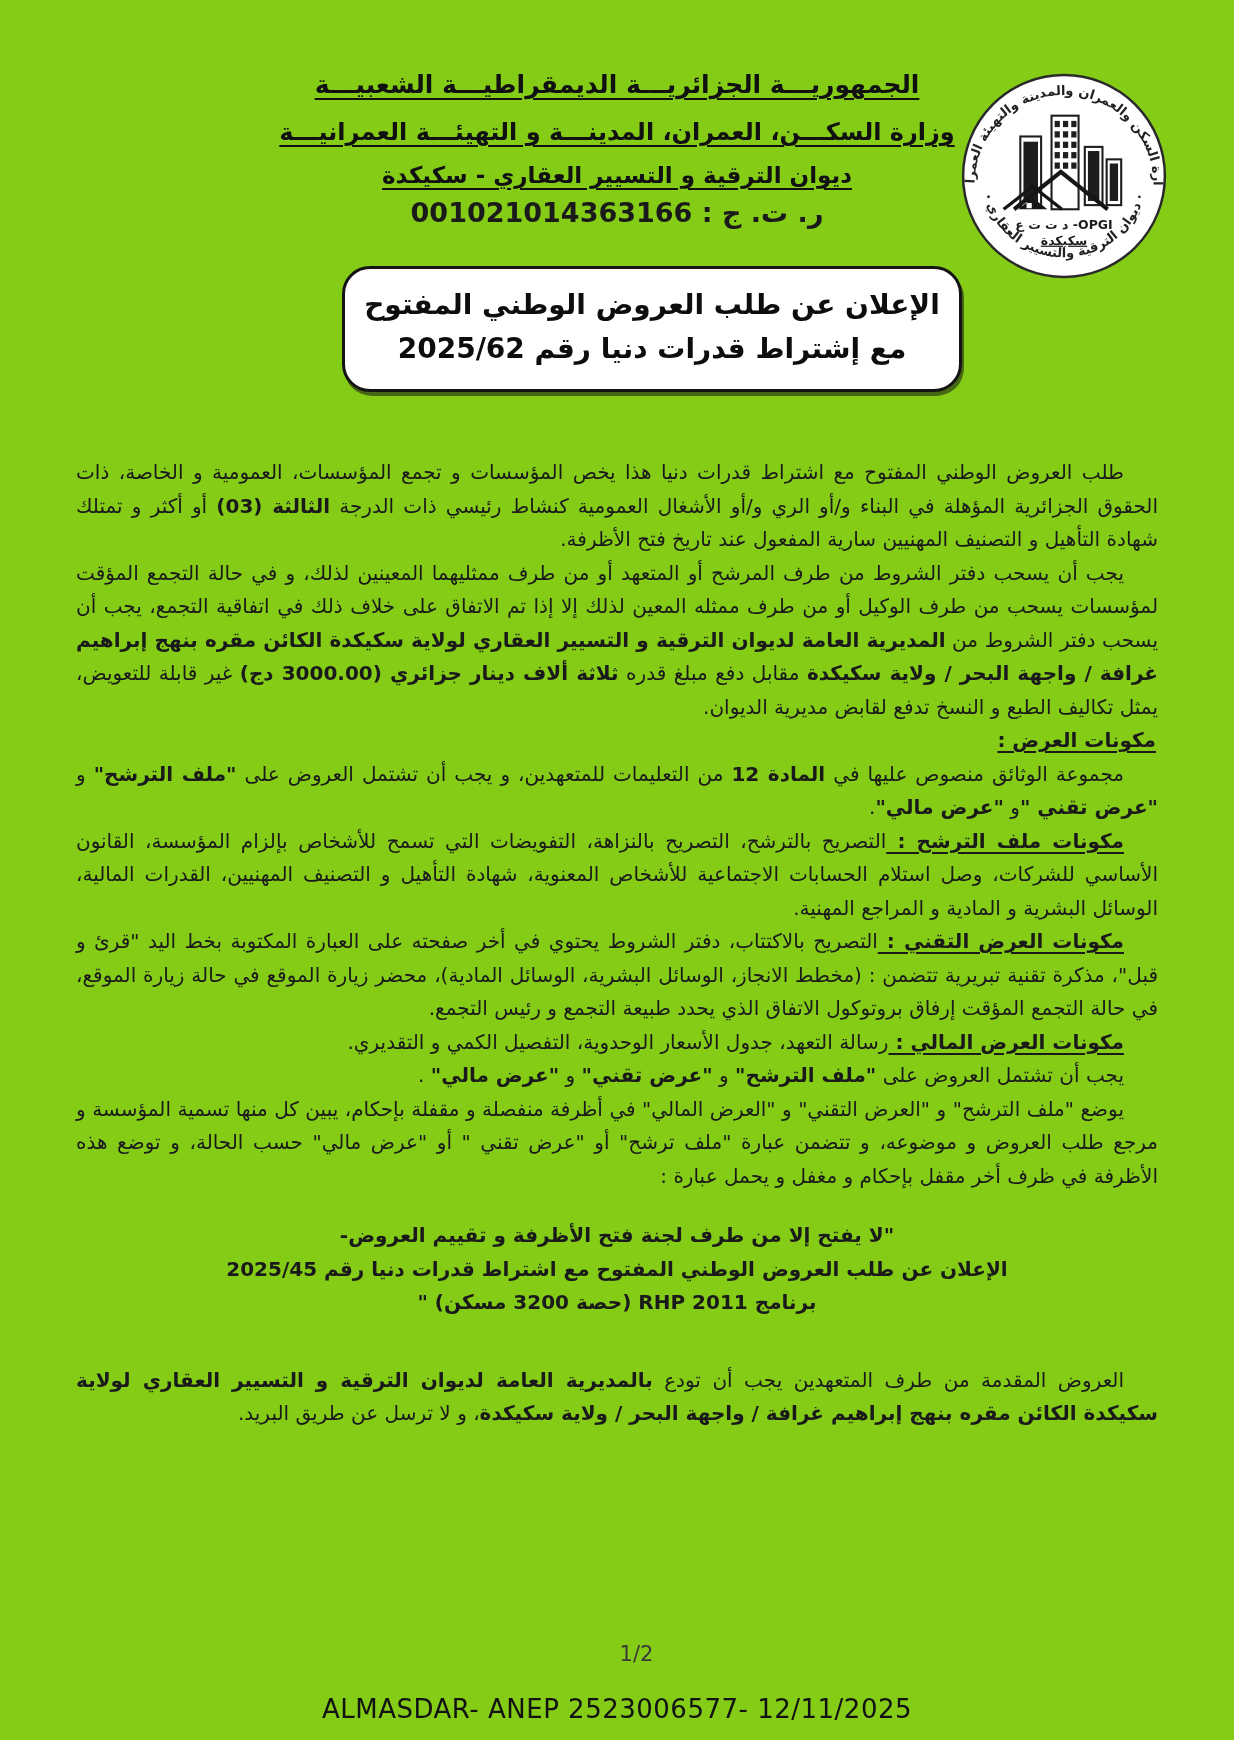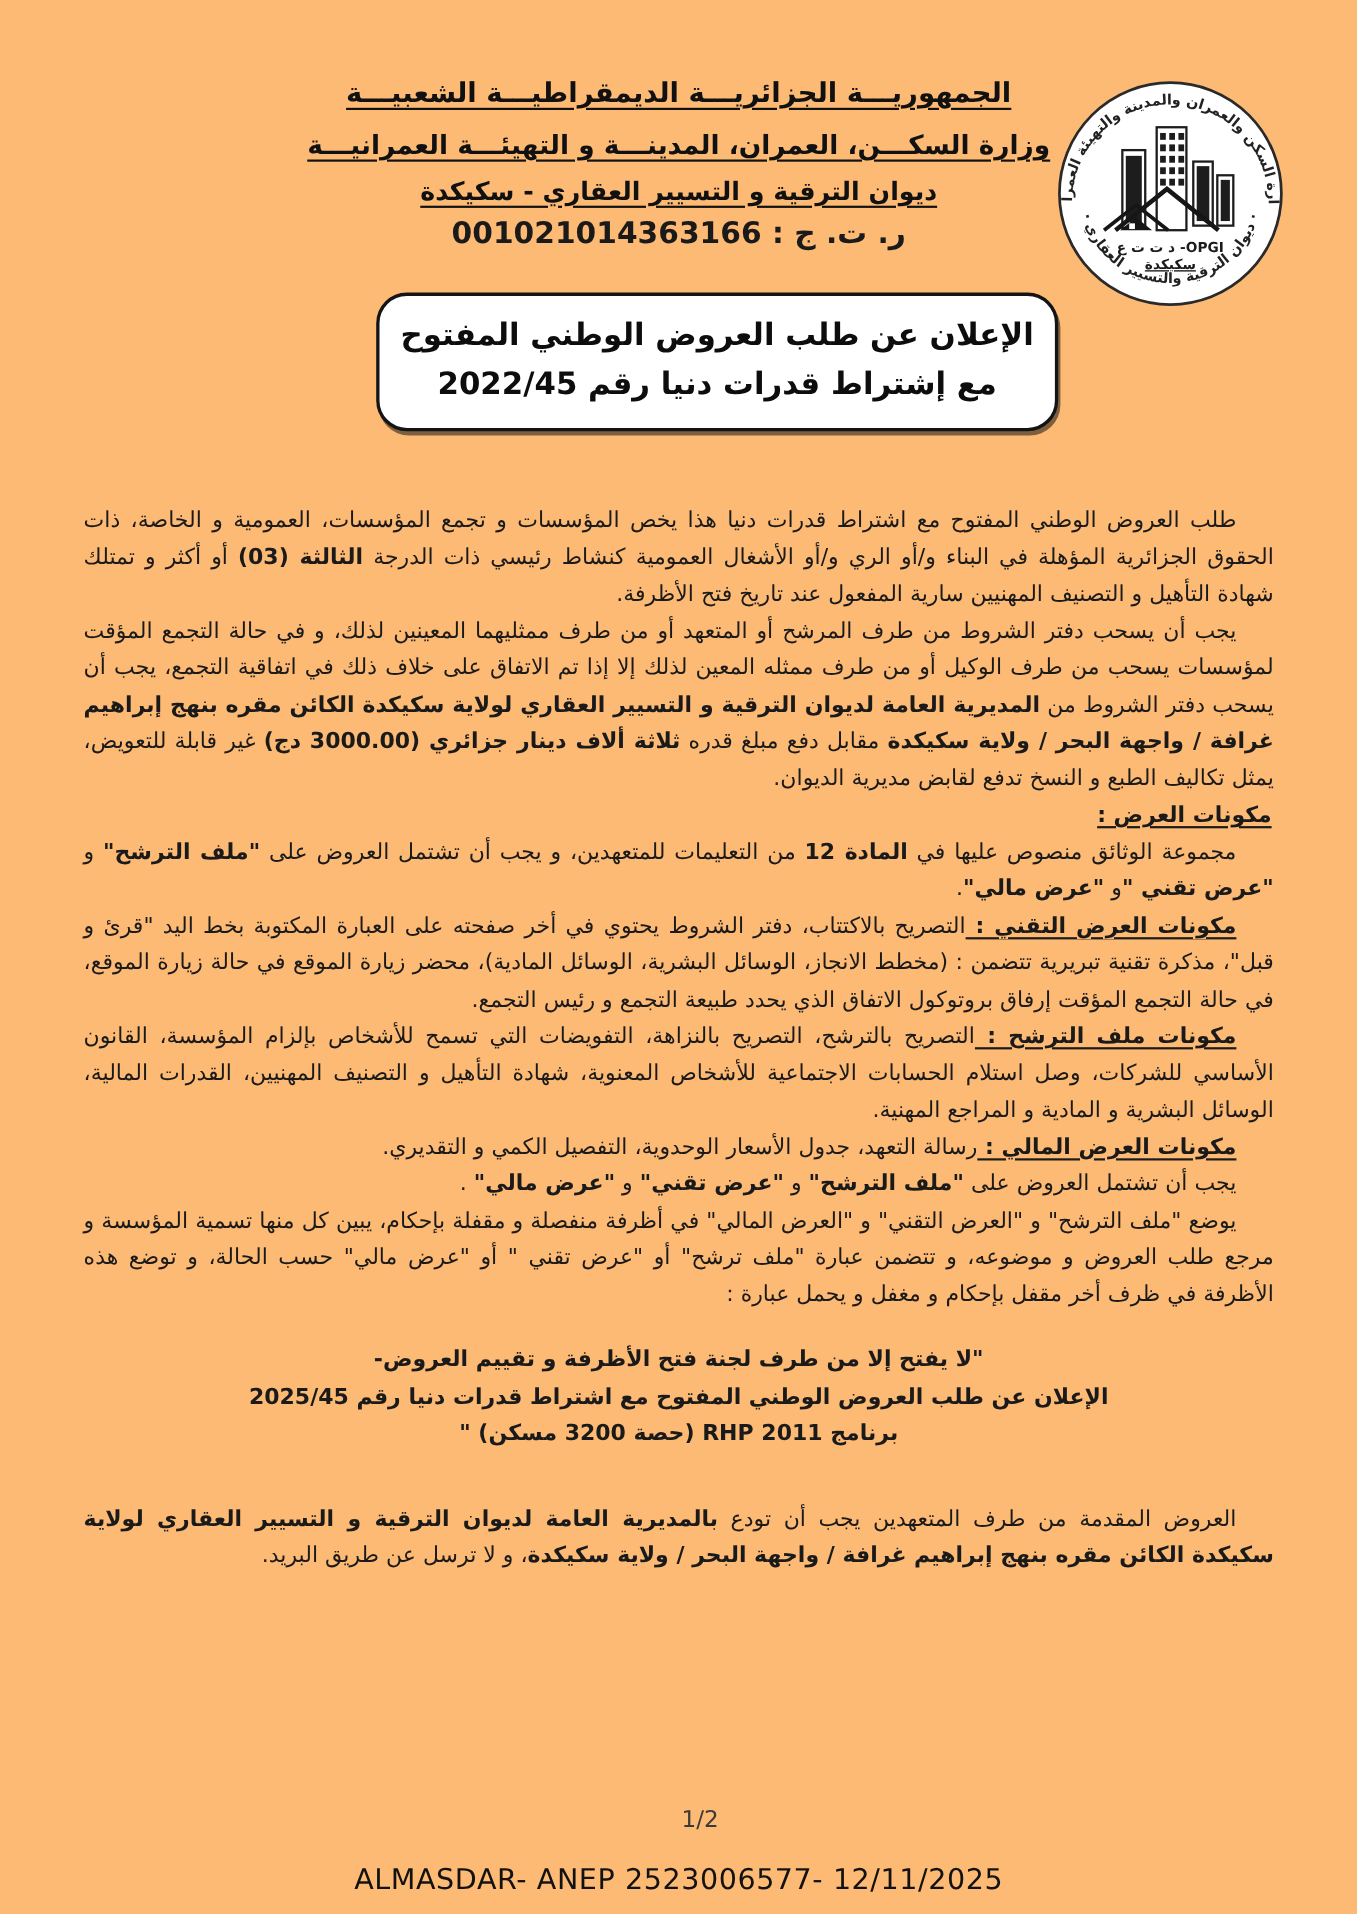--- a/index.html
+++ b/index.html
@@ -1,19 +1,19 @@
 <!DOCTYPE html>
 <html lang="ar"><head>
 <meta charset="utf-8">
 <style>
   html,body{margin:0;padding:0;background:#ffffff;}
   .page{
     position:relative;
     width:1234px;height:1740px;
-    background:#fdba74;
+    background:#84cc16;
     font-family:"DejaVu Sans", sans-serif;
     direction:rtl;
     color:#1a1a1a;
     overflow:hidden;
   }
   
   .header{padding-top:66px;text-align:center;}
   .h-line{font-weight:bold;color:#111;}
   .h1{font-size:25px;line-height:38px;margin-bottom:10px;}
   .h2{font-size:24px;line-height:36px;margin-bottom:8px;}
@@ -107,30 +107,30 @@
       <text x="100" y="151" text-anchor="middle" font-size="12" font-weight="bold" fill="#1b1b1b">
         <tspan>OPGI</tspan>
         <tspan dx="4">- د ت ت ع</tspan>
       </text>
       <text x="100" y="166" text-anchor="middle" font-size="12" font-weight="bold" fill="#1b1b1b" text-decoration="underline">سكيكدة</text>
     </svg>
   </div>
 
   <div class="title-box">
     <div class="title-line">الإعلان عن طلب العروض الوطني المفتوح</div>
-    <div class="title-line">مع إشتراط قدرات دنيا رقم 2022/45</div>
+    <div class="title-line">مع إشتراط قدرات دنيا رقم 2025/62</div>
   </div>
 
   <div class="body-text">
       <p class="para normal"><span>طلب العروض الوطني المفتوح مع اشتراط قدرات دنيا هذا يخص المؤسسات و تجمع المؤسسات، العمومية و الخاصة، ذات الحقوق الجزائرية المؤهلة في البناء و/أو الري و/أو الأشغال العمومية كنشاط رئيسي ذات الدرجة </span><span class="b">الثالثة (03)</span><span> أو أكثر و تمتلك شهادة التأهيل و التصنيف المهنيين سارية المفعول عند تاريخ فتح الأظرفة.</span></p>
       <p class="para normal"><span>يجب أن يسحب دفتر الشروط من طرف المرشح أو المتعهد أو من طرف ممثليهما المعينين لذلك، و في حالة التجمع المؤقت لمؤسسات يسحب من طرف الوكيل أو من طرف ممثله المعين لذلك إلا إذا تم الاتفاق على خلاف ذلك في اتفاقية التجمع، يجب أن يسحب دفتر الشروط من </span><span class="b">المديرية العامة لديوان الترقية و التسيير العقاري لولاية سكيكدة الكائن مقره بنهج إبراهيم غرافة / واجهة البحر / ولاية سكيكدة</span><span> مقابل دفع مبلغ قدره </span><span class="b">ثلاثة ألاف دينار جزائري (3000.00 دج)</span><span> غير قابلة للتعويض، يمثل تكاليف الطبع و النسخ تدفع لقابض مديرية الديوان.</span></p>
       <p class="para heading"><span class="b useg">مكونات العرض :</span></p>
       <p class="para normal"><span>مجموعة الوثائق منصوص عليها في </span><span class="b">المادة 12</span><span> من التعليمات للمتعهدين، و يجب أن تشتمل العروض على </span><span class="b">"ملف الترشح"</span><span> و </span><span class="b">"عرض تقني "</span><span>و </span><span class="b">"عرض مالي"</span><span>.</span></p>
+      <p class="para normal"><span class="b useg">مكونات ملف الترشح : </span><span>التصريح بالترشح، التصريح بالنزاهة، التفويضات التي تسمح للأشخاص بإلزام المؤسسة، القانون الأساسي للشركات، وصل استلام الحسابات الاجتماعية للأشخاص المعنوية، شهادة التأهيل و التصنيف المهنيين، القدرات المالية، الوسائل البشرية و المادية و المراجع المهنية.</span></p>
       <p class="para normal"><span class="b useg">مكونات العرض التقني : </span><span>التصريح بالاكتتاب، دفتر الشروط يحتوي في أخر صفحته على العبارة المكتوبة بخط اليد "قرئ و قبل"، مذكرة تقنية تبريرية تتضمن : (مخطط الانجاز، الوسائل البشرية، الوسائل المادية)، محضر زيارة الموقع في حالة زيارة الموقع، في حالة التجمع المؤقت إرفاق بروتوكول الاتفاق الذي يحدد طبيعة التجمع و رئيس التجمع.</span></p>
-      <p class="para normal"><span class="b useg">مكونات ملف الترشح : </span><span>التصريح بالترشح، التصريح بالنزاهة، التفويضات التي تسمح للأشخاص بإلزام المؤسسة، القانون الأساسي للشركات، وصل استلام الحسابات الاجتماعية للأشخاص المعنوية، شهادة التأهيل و التصنيف المهنيين، القدرات المالية، الوسائل البشرية و المادية و المراجع المهنية.</span></p>
       <p class="para normal"><span class="b useg">مكونات العرض المالي : </span><span>رسالة التعهد، جدول الأسعار الوحدوية، التفصيل الكمي و التقديري.</span></p>
       <p class="para normal"><span>يجب أن تشتمل العروض على </span><span class="b">"ملف الترشح"</span><span> و </span><span class="b">"عرض تقني"</span><span> و </span><span class="b">"عرض مالي"</span><span> .</span></p>
       <p class="para normal"><span>يوضع "ملف الترشح" و "العرض التقني" و "العرض المالي" في أظرفة منفصلة و مقفلة بإحكام، يبين كل منها تسمية المؤسسة و مرجع طلب العروض و موضوعه، و تتضمن عبارة "ملف ترشح" أو "عرض تقني " أو "عرض مالي" حسب الحالة، و توضع هذه الأظرفة في ظرف أخر مقفل بإحكام و مغفل و يحمل عبارة :</span></p>
       <p class="para center c-first"><span class="b">"لا يفتح إلا من طرف لجنة فتح الأظرفة و تقييم العروض-</span></p>
       <p class="para center"><span class="b">الإعلان عن طلب العروض الوطني المفتوح مع اشتراط قدرات دنيا رقم 2025/45</span></p>
       <p class="para center"><span class="b">برنامج 2011 RHP (حصة 3200 مسكن) "</span></p>
       <p class="para last"><span>العروض المقدمة من طرف المتعهدين يجب أن تودع </span><span class="b">بالمديرية العامة لديوان الترقية و التسيير العقاري لولاية سكيكدة الكائن مقره بنهج إبراهيم غرافة / واجهة البحر / ولاية سكيكدة</span><span>، و لا ترسل عن طريق البريد.</span></p>
     </div>
 
   <div class="pagenum">1/2</div>

